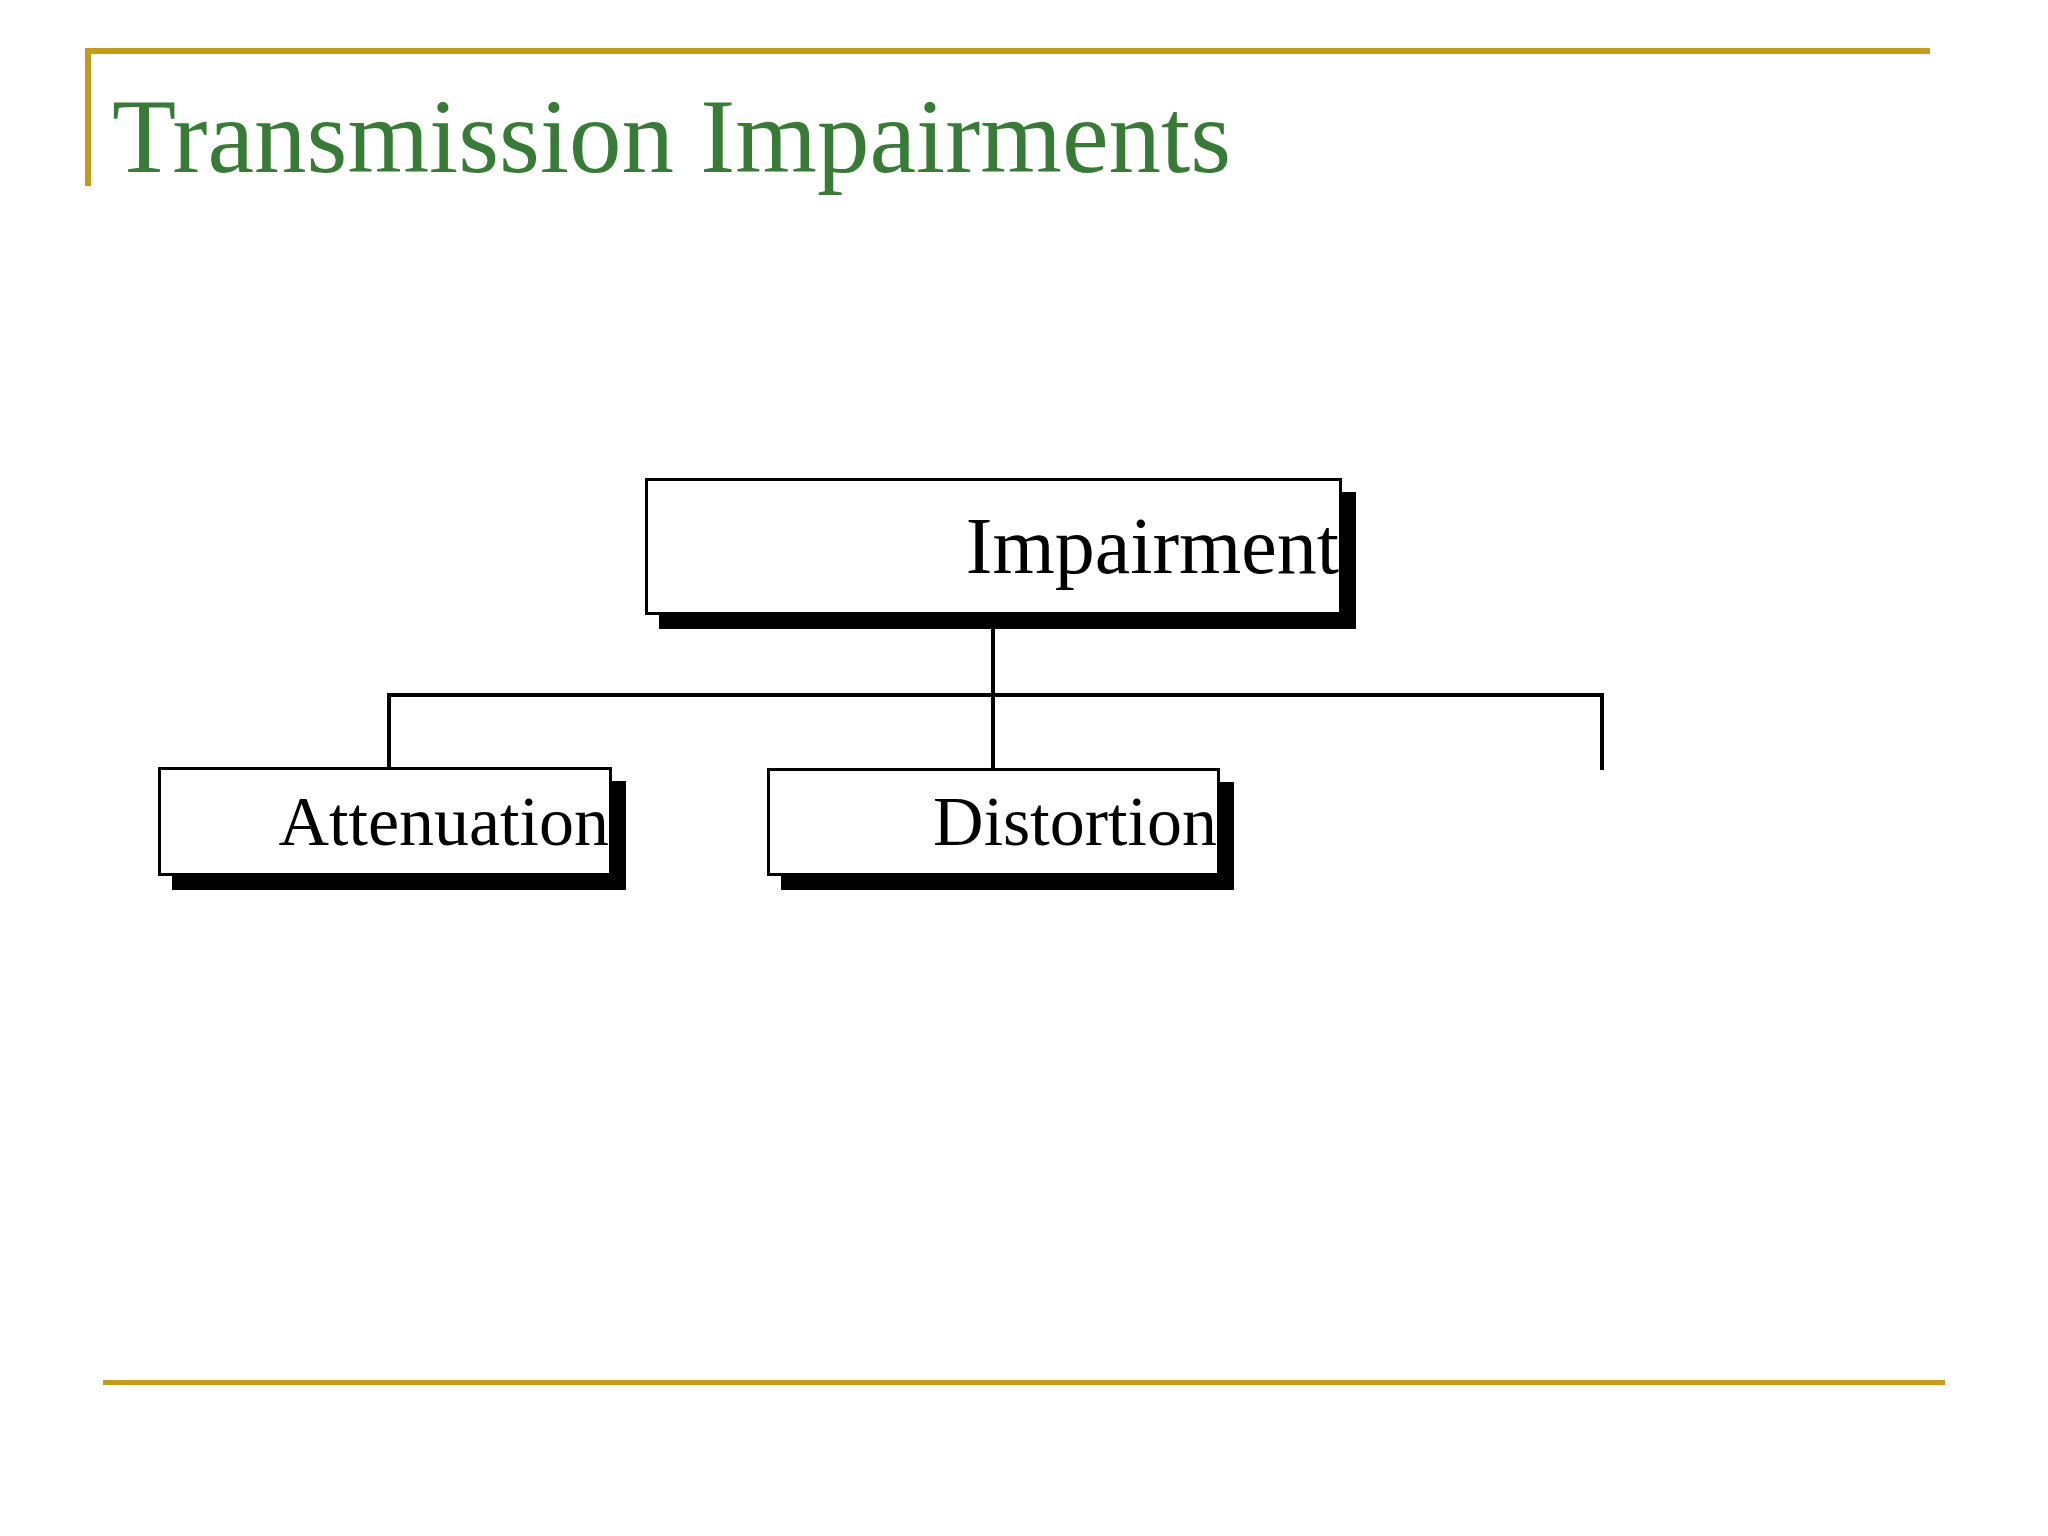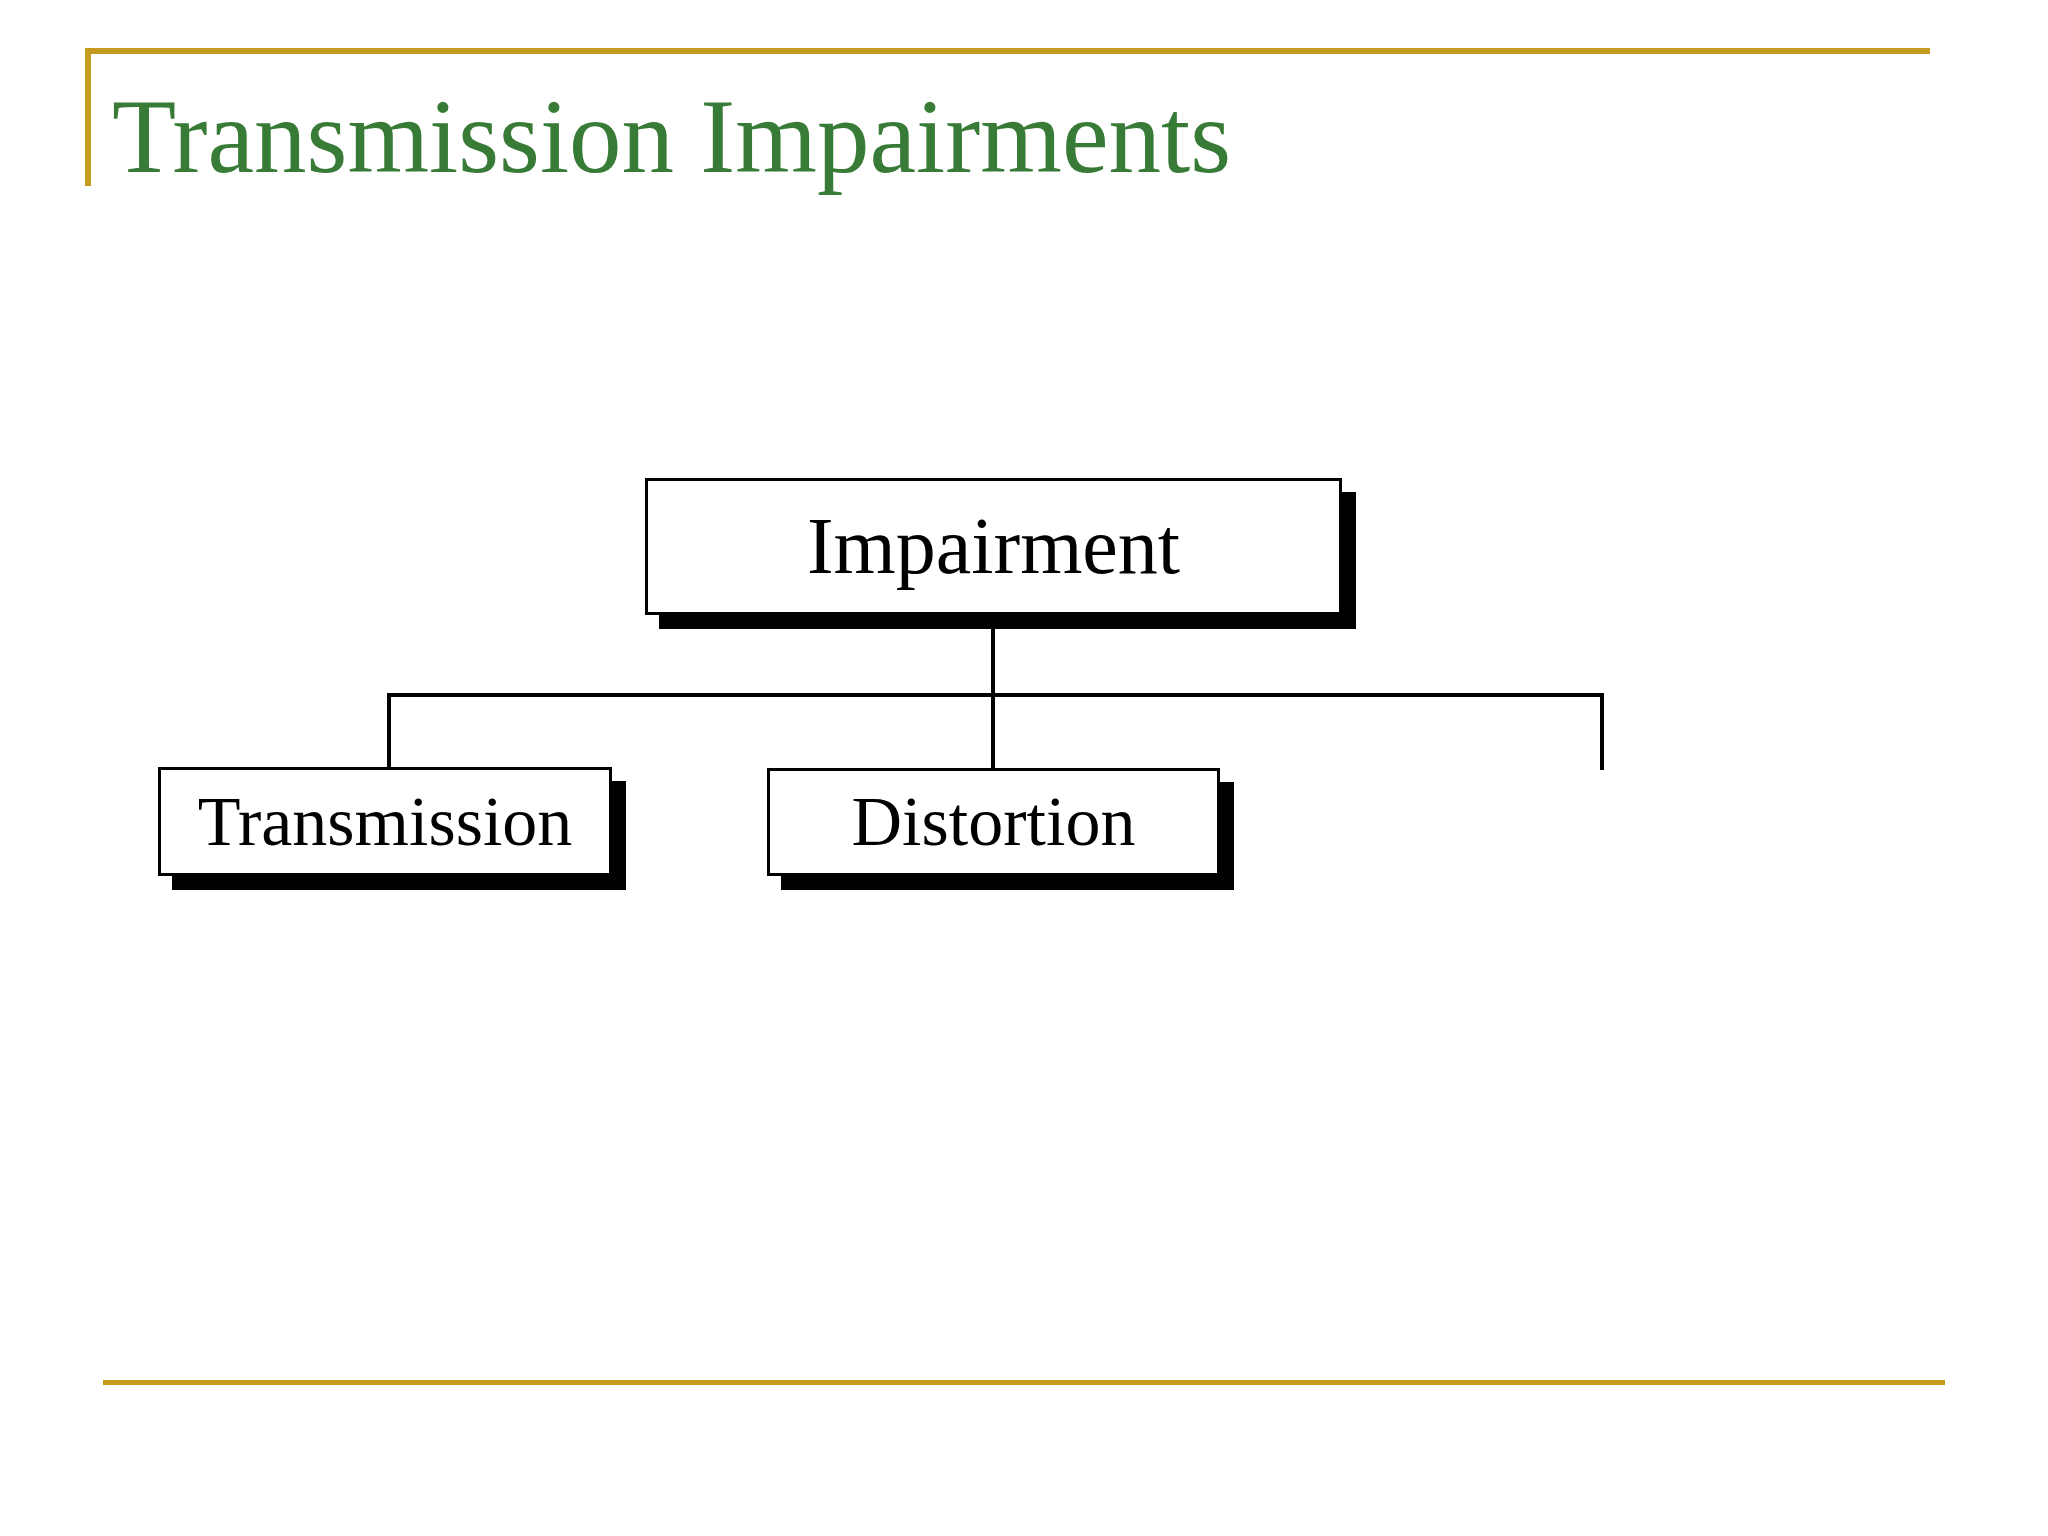--- a/index.html
+++ b/index.html
@@ -51,21 +51,21 @@
 
   
   .node {
     position: absolute;
     box-sizing: border-box;
     background: #ffffff;
     border: 3px solid #000000;
     box-shadow: 14px 14px 0 #000000;
     display: flex;
     align-items: center;
-    justify-content: center;
+    justify-content: flex-end;
     color: #000000;
     text-align: center;
   }
   .node-root {
     left: 645px; top: 478px; width: 697px; height: 137px;
     font-size: 80px;
   }
   .node-child {
     font-size: 70px;
   }
@@ -88,21 +88,21 @@
   <div class="conn conn-horizontal"></div>
   <div class="conn conn-drop-left"></div>
   <div class="conn conn-drop-mid"></div>
   <div class="conn conn-drop-right"></div>
 
   <div class="node node-root">
     <span>Impairment</span>
   </div>
 
   <div class="node node-child node-attenuation">
-    <span>Transmission</span>
+    <span>Attenuation</span>
   </div>
 
   <div class="node node-child node-distortion">
     <span>Distortion</span>
   </div>
 
 
 </div>
 
 </body></html>

